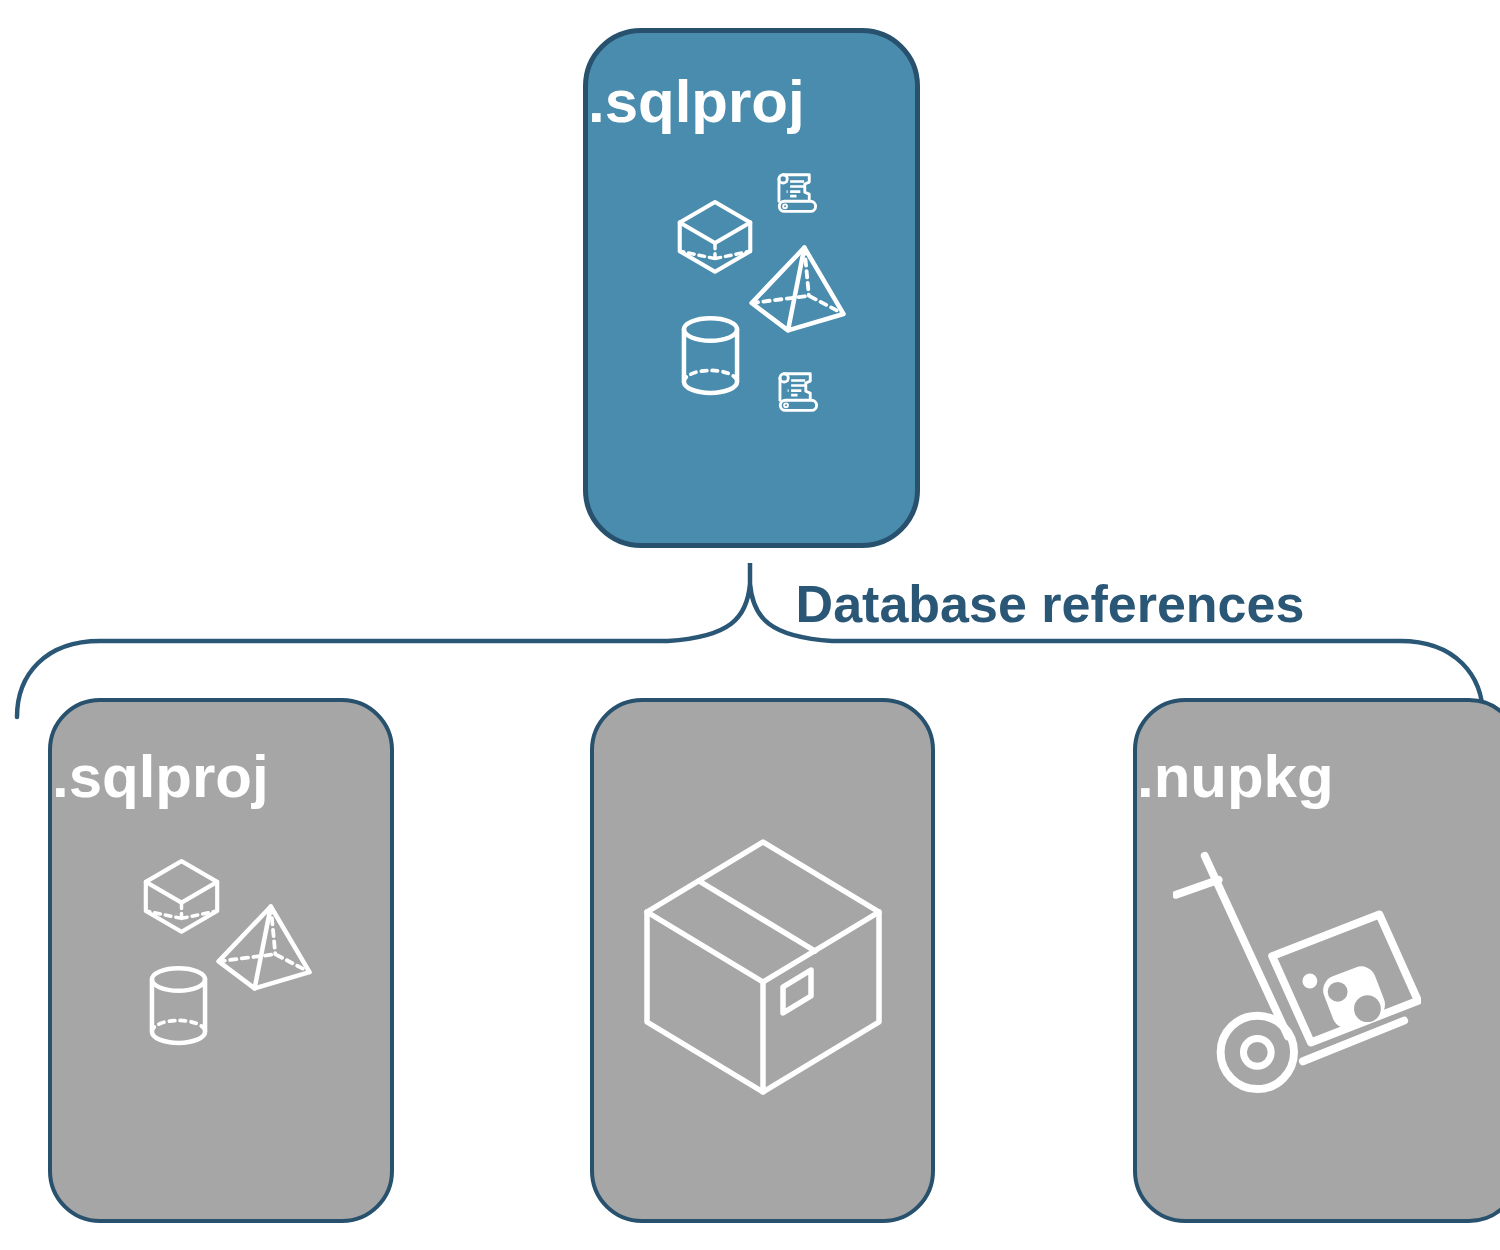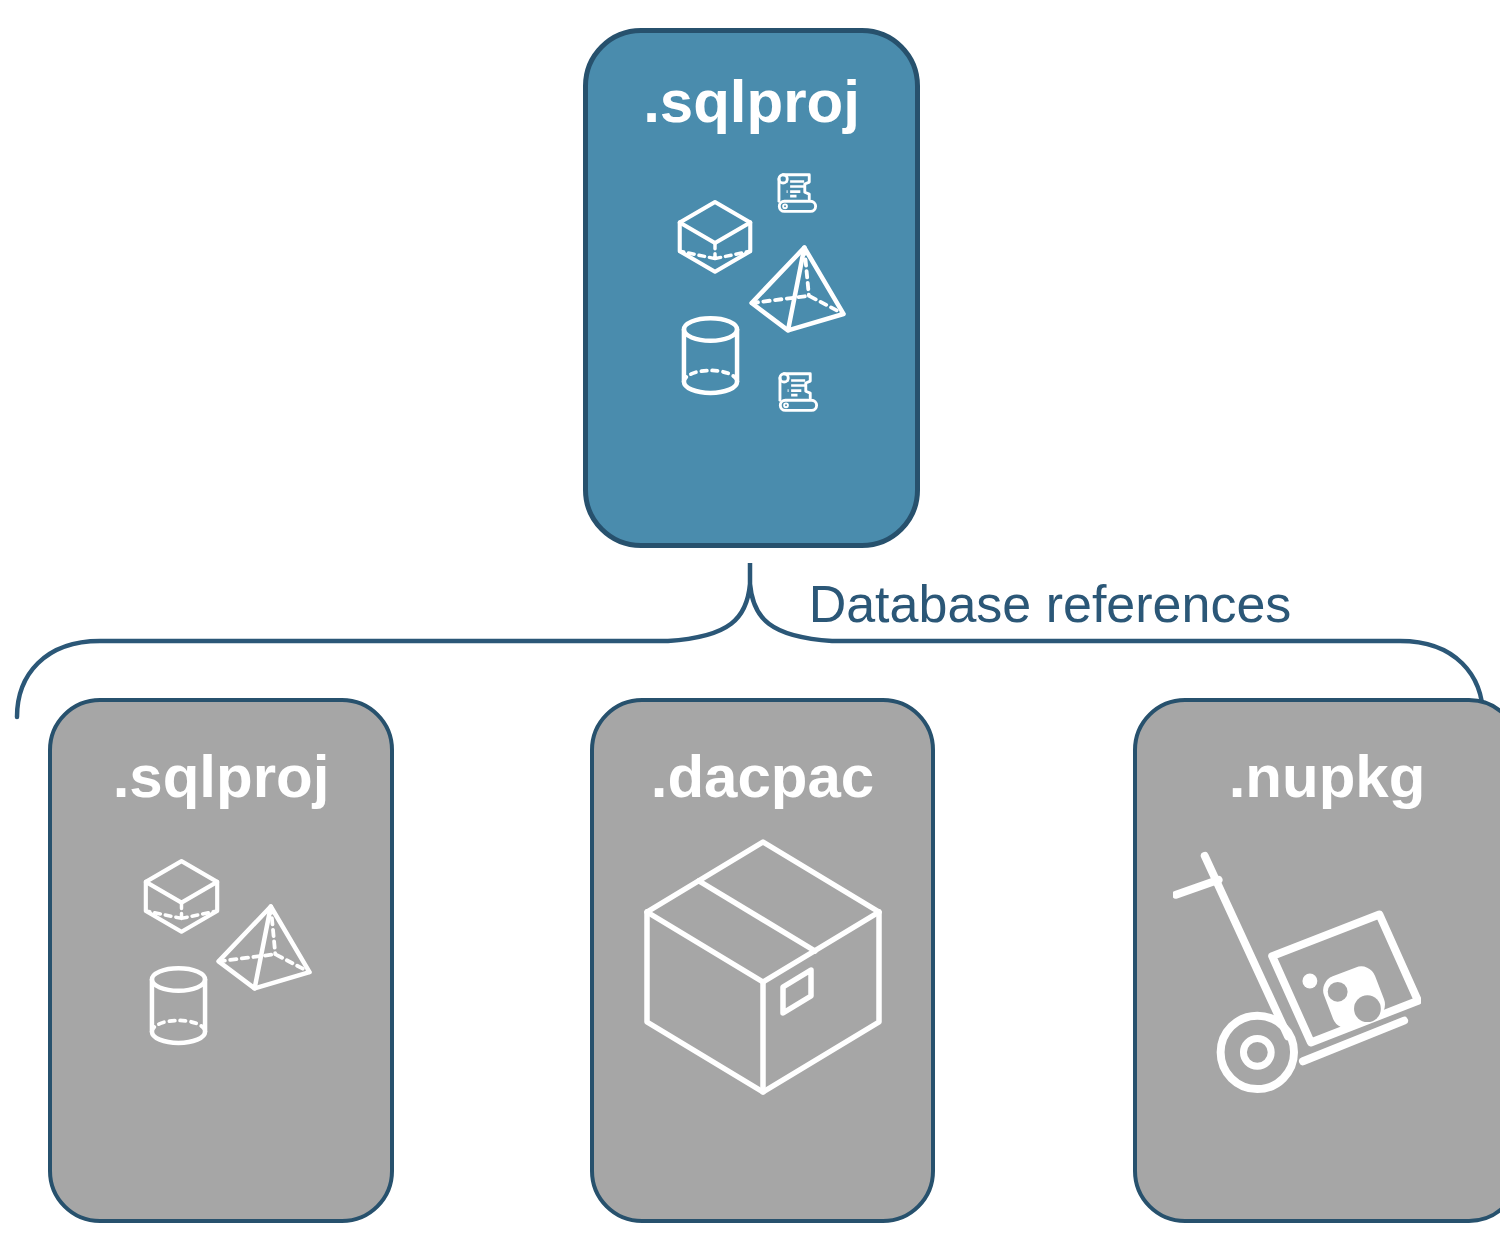--- a/index.html
+++ b/index.html
@@ -4,30 +4,30 @@
 <style>
   html,body{margin:0;padding:0;background:#ffffff;}
   .canvas{
     position:relative;width:1500px;height:1250px;background:#ffffff;overflow:hidden;
     font-family:"Liberation Sans",sans-serif;
   }
   .card{position:absolute;box-sizing:border-box;border:5px solid #27516D;}
   .card-parent{background:#4A8CAD;border-radius:58px;}
   .card-child{background:#A6A6A6;border-width:4px;border-radius:52px;}
   .card-title{
-    text-align:center;color:#ffffff;font-weight:bold;font-size:60px;line-height:1.1;
+    text-align:left;color:#ffffff;font-weight:bold;font-size:60px;line-height:1.1;
     letter-spacing:0px;
   }
   .card-parent .card-title{padding-top:36px;}
   .card-child  .card-title{padding-top:42px;}
   .icon{position:absolute;display:block;}
   .connector-svg{position:absolute;left:0;top:0;pointer-events:none;}
   .connector-label{
     position:absolute;left:750px;top:576px;width:600px;text-align:center;
-    color:#2B5777;font-weight:normal;font-size:52px;line-height:1.1;
+    color:#2B5777;font-weight:bold;font-size:52px;line-height:1.1;
   }
 </style>
 </head>
 <body>
 
 <svg width="0" height="0" style="position:absolute" aria-hidden="true">
   <defs>
     <symbol id="sym-cube" viewBox="0 0 100 100">
       <g stroke="#FFFFFF" stroke-width="5" fill="none" stroke-linejoin="round" stroke-linecap="round">
         <path d="M 7,36 L 50,11 L 93,36 L 93,71 L 50,96 L 7,71 Z"></path>
@@ -137,21 +137,20 @@
       </svg>
     <svg class="icon" style="left:163px;top:200px;" width="99" height="90" viewBox="0 0 110 100">
         <use href="#sym-pyramid"></use>
       </svg>
     <svg class="icon" style="left:95px;top:263px;" width="63" height="83" viewBox="0 0 70 92">
         <use href="#sym-cylinder"></use>
       </svg>
   </div>
 
   <div class="card card-child" style="left:590px;top:698px;width:345px;height:525px;">
-    <div class="card-title">.dacpac</div>
     <svg class="icon" style="left:49px;top:134px;" width="240" height="260" viewBox="0 0 240 260">
         <use href="#sym-package"></use>
       </svg>
   </div>
 
   <div class="card card-child" style="left:1133px;top:698px;width:388px;height:525px;">
     <div class="card-title">.nupkg</div>
     <svg class="icon" style="left:36px;top:148px;" width="248" height="248" viewBox="0 0 250 250">
         <use href="#sym-handtruck"></use>
       </svg>

